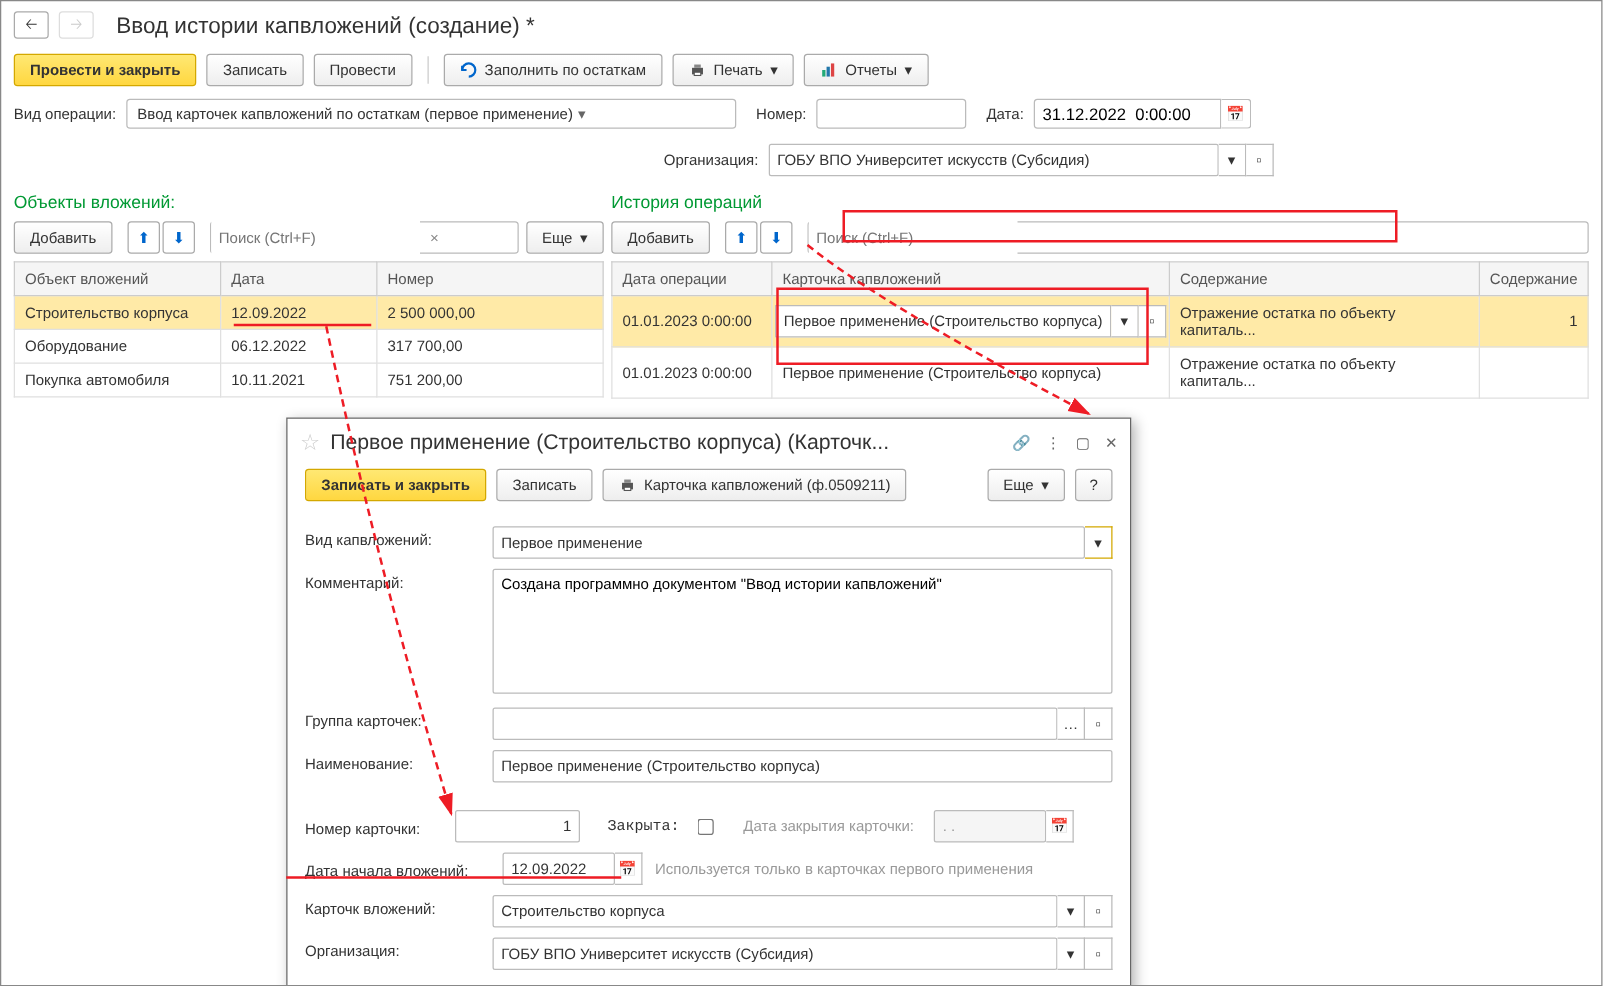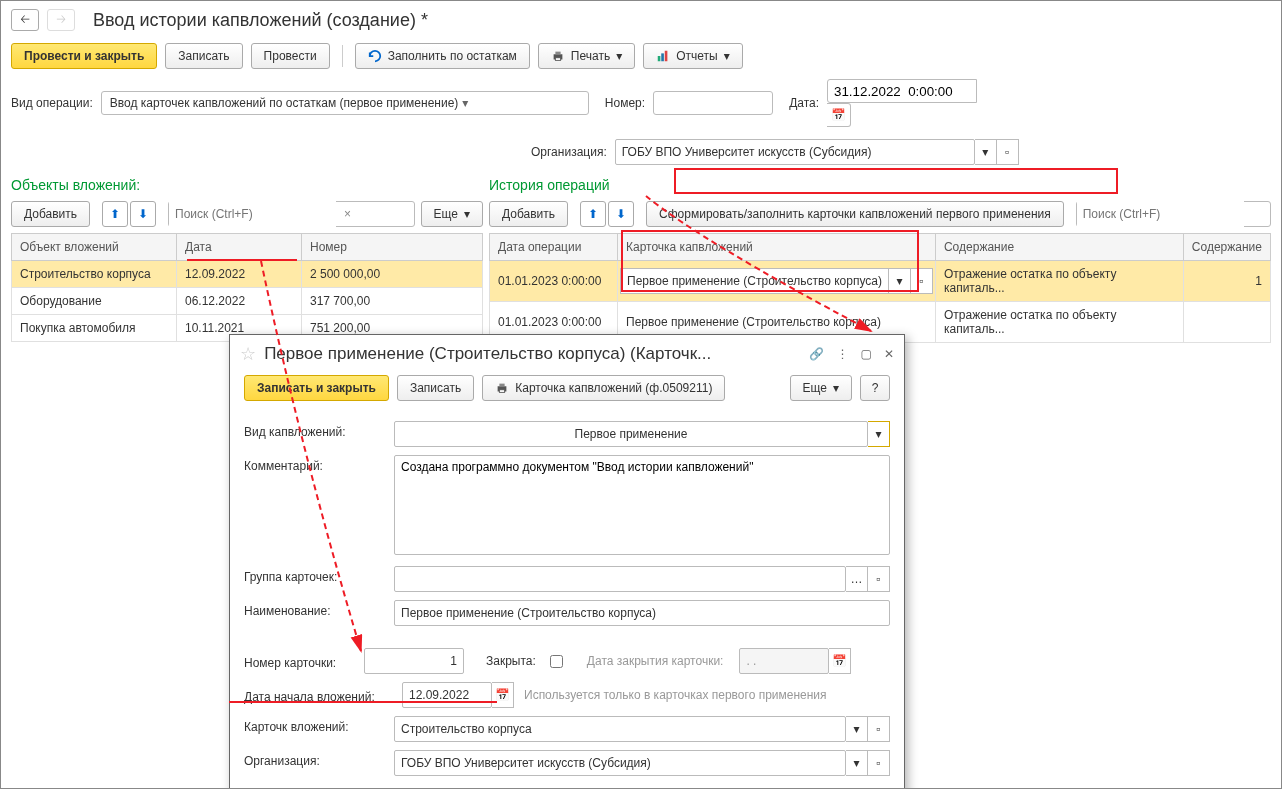--- a/index.html
+++ b/index.html
@@ -94,21 +94,21 @@
 
 <div class="form-row">
   <span class="lbl">Вид операции:</span>
   <div class="select-box" style="width:488px;">
     <span>Ввод карточек капвложений по остаткам (первое применение)</span>
       <span class="chev">▾</span>
   </div>
   <span class="lbl" style="margin-left:8px;">Номер:</span>
   <input class="inp" style="width: 120px;">
   <span class="lbl" style="margin-left:8px;">Дата:</span>
-  <div style="display:flex;flex-direction:column;">
+  <div style="display:flex;">
     <input class="inp" style="width: 150px; border-radius: 3px 0px 0px 3px;" value="31.12.2022  0:00:00">
     <div class="cal-btn" style="border-left:none;border-radius:0 3px 3px 0;">📅</div>
   </div>
 </div>
 
 <div class="form-row" style="padding-left:530px;">
   <span class="lbl">Организация:</span>
   <div class="fg">
     <div class="field-inp" style="width:360px;">
       <span>ГОБУ ВПО Университет искусств (Субсидия)</span>
@@ -164,21 +164,20 @@
   </div>
 
   <div class="panel" style="flex:1;">
     <div class="panel-title">История операций</div>
     <div class="panel-tb">
       <div class="btn">Добавить</div>
       <div style="display:flex;gap:2px;margin-left:6px;">
         <div class="icon-btn" style="color:#0066cc;">⬆</div>
         <div class="icon-btn" style="color:#0066cc;">⬇</div>
       </div>
-      <div class="btn" style="margin-left:6px;">Сформировать/заполнить карточки капвложений первого применения</div>
       <div class="search-wrap" style="flex:1;margin-left:6px;">
         <input placeholder="Поиск (Ctrl+F)" style="">
       </div>
     </div>
     <table style="margin-top:4px;">
       <tbody>
           <tr>
         <th style="width:128px;">Дата операции</th>
         <th style="width:300px;">Карточка капвложений</th>
         <th>Содержание</th>
@@ -235,21 +234,21 @@
     <div class="btn">
         <span>Еще</span>
         <span class="chev">▾</span>
       </div>
     <div class="btn" style="width:30px;justify-content:center;padding:0;">?</div>
   </div>
   <div class="popup-body">
     <div class="prow">
       <div class="plbl">Вид капвложений:</div>
       <div class="pfield fg">
-        <div class="field-inp yb" style="flex:1;justify-content:center;">
+        <div class="field-inp yb" style="flex:1;">
             <span>Первое применение</span>
           </div>
         <div class="mini-btn yb" style="border-color:#d4a800;">▾</div>
       </div>
     </div>
     <div class="prow">
       <div class="plbl">Комментарий:</div>
       <div class="pfield">
         <textarea class="ta" style="">Создана программно документом "Ввод истории капвложений"</textarea>
       </div>
@@ -269,21 +268,21 @@
             <span>Первое применение (Строительство корпуса)</span>
           </div>
       </div>
     </div>
     <div style="height:14px;"></div>
     <div class="prow" style="align-items:center;">
       <div class="plbl" style="width:110px;">Номер карточки:</div>
       <div class="field-inp" style="width:100px;justify-content:flex-end;">
           <span>1</span>
         </div>
-      <span class="lbl" style="margin-left:12px;">Закрыта:</span>
+      <span class="lbl" style="margin-left:12px;font-family:Liberation Mono, monospace;">Закрыта:</span>
       <input type="checkbox" style="margin: 0px 4px;">
       <span class="hint" style="margin-left:10px;">Дата закрытия карточки:</span>
       <div class="fg" style="margin-left:6px;">
         <div class="field-inp" style="width:90px;background:#f5f5f5;">
             <span class="hint">  .  .</span>
           </div>
         <div class="mini-btn">📅</div>
       </div>
     </div>
     <div class="prow" style="align-items:center;">

